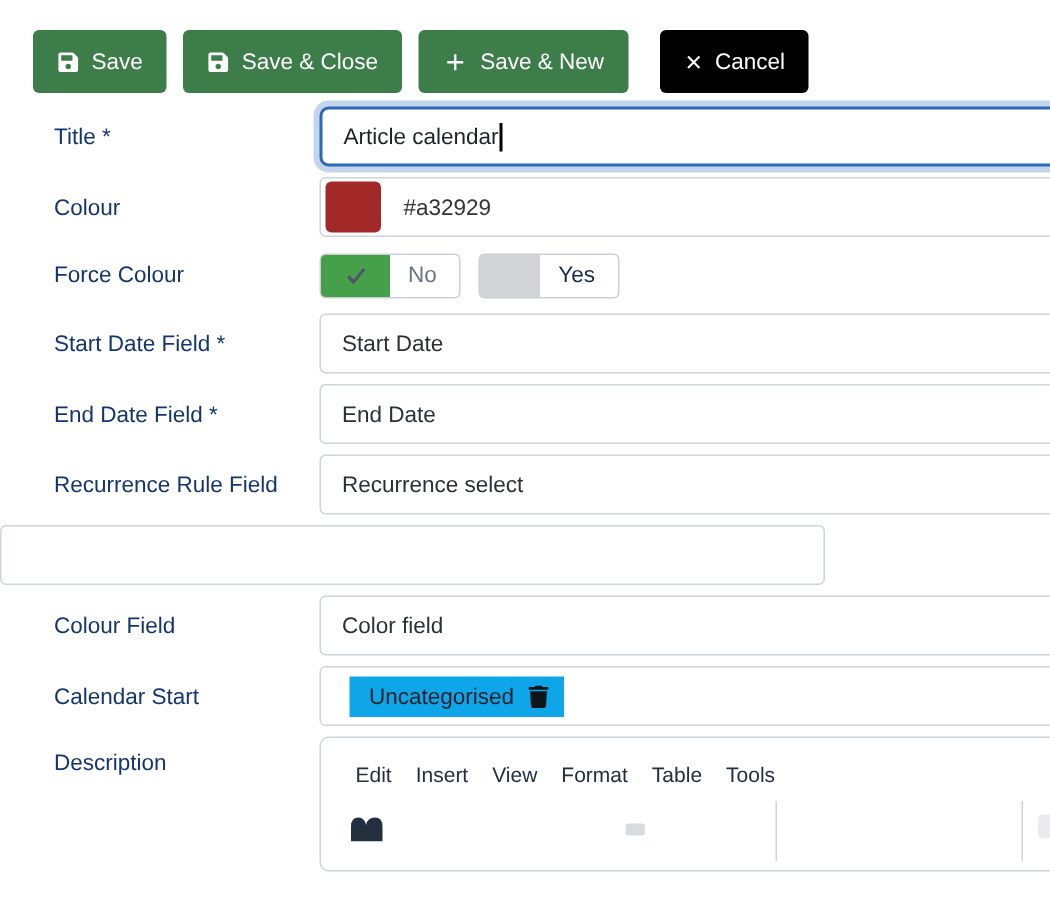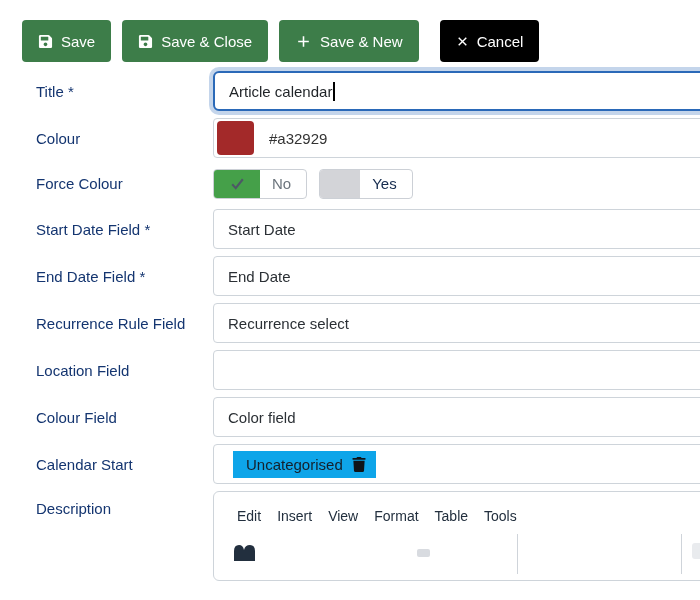--- a/index.html
+++ b/index.html
@@ -197,21 +197,20 @@
   <div class="form-row">
     <label class="lbl">Recurrence Rule Field</label>
     <div class="ctl">
       <div class="select-box">
         <span>Recurrence select</span>
       </div>
     </div>
   </div>
 
   <div class="form-row">
-    <label class="lbl">Location Field</label>
     <div class="ctl">
       <div class="select-box">
         <span></span>
       </div>
     </div>
   </div>
 
   <div class="form-row">
     <label class="lbl">Colour Field</label>
     <div class="ctl">

